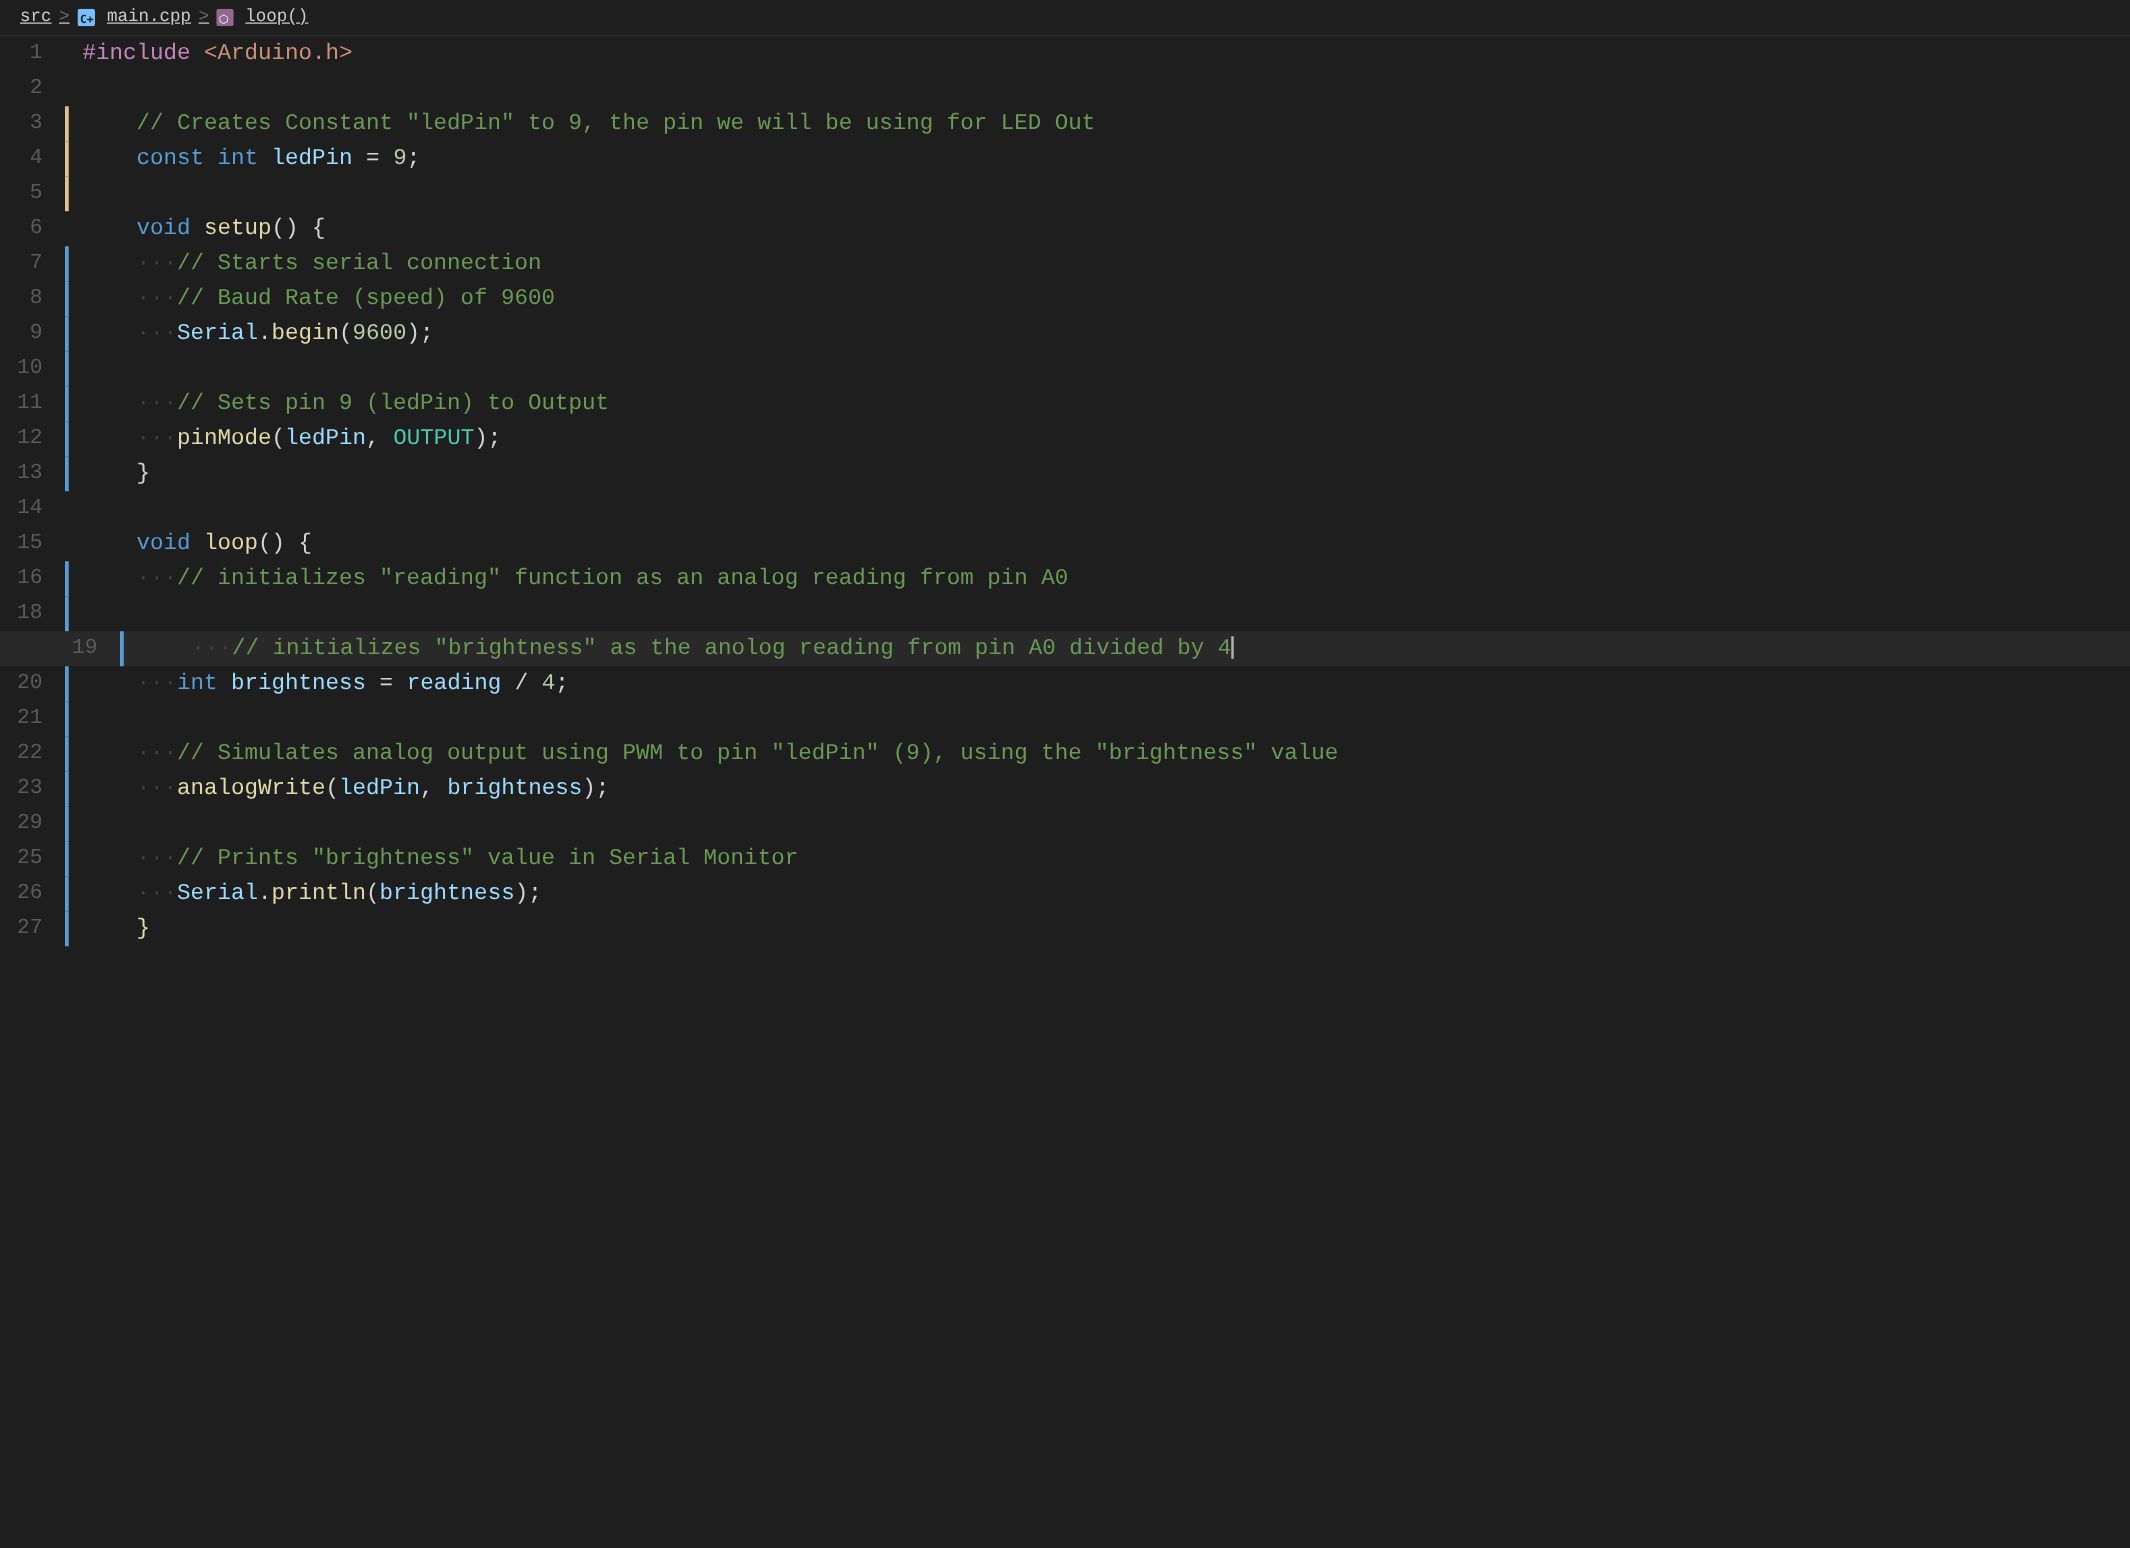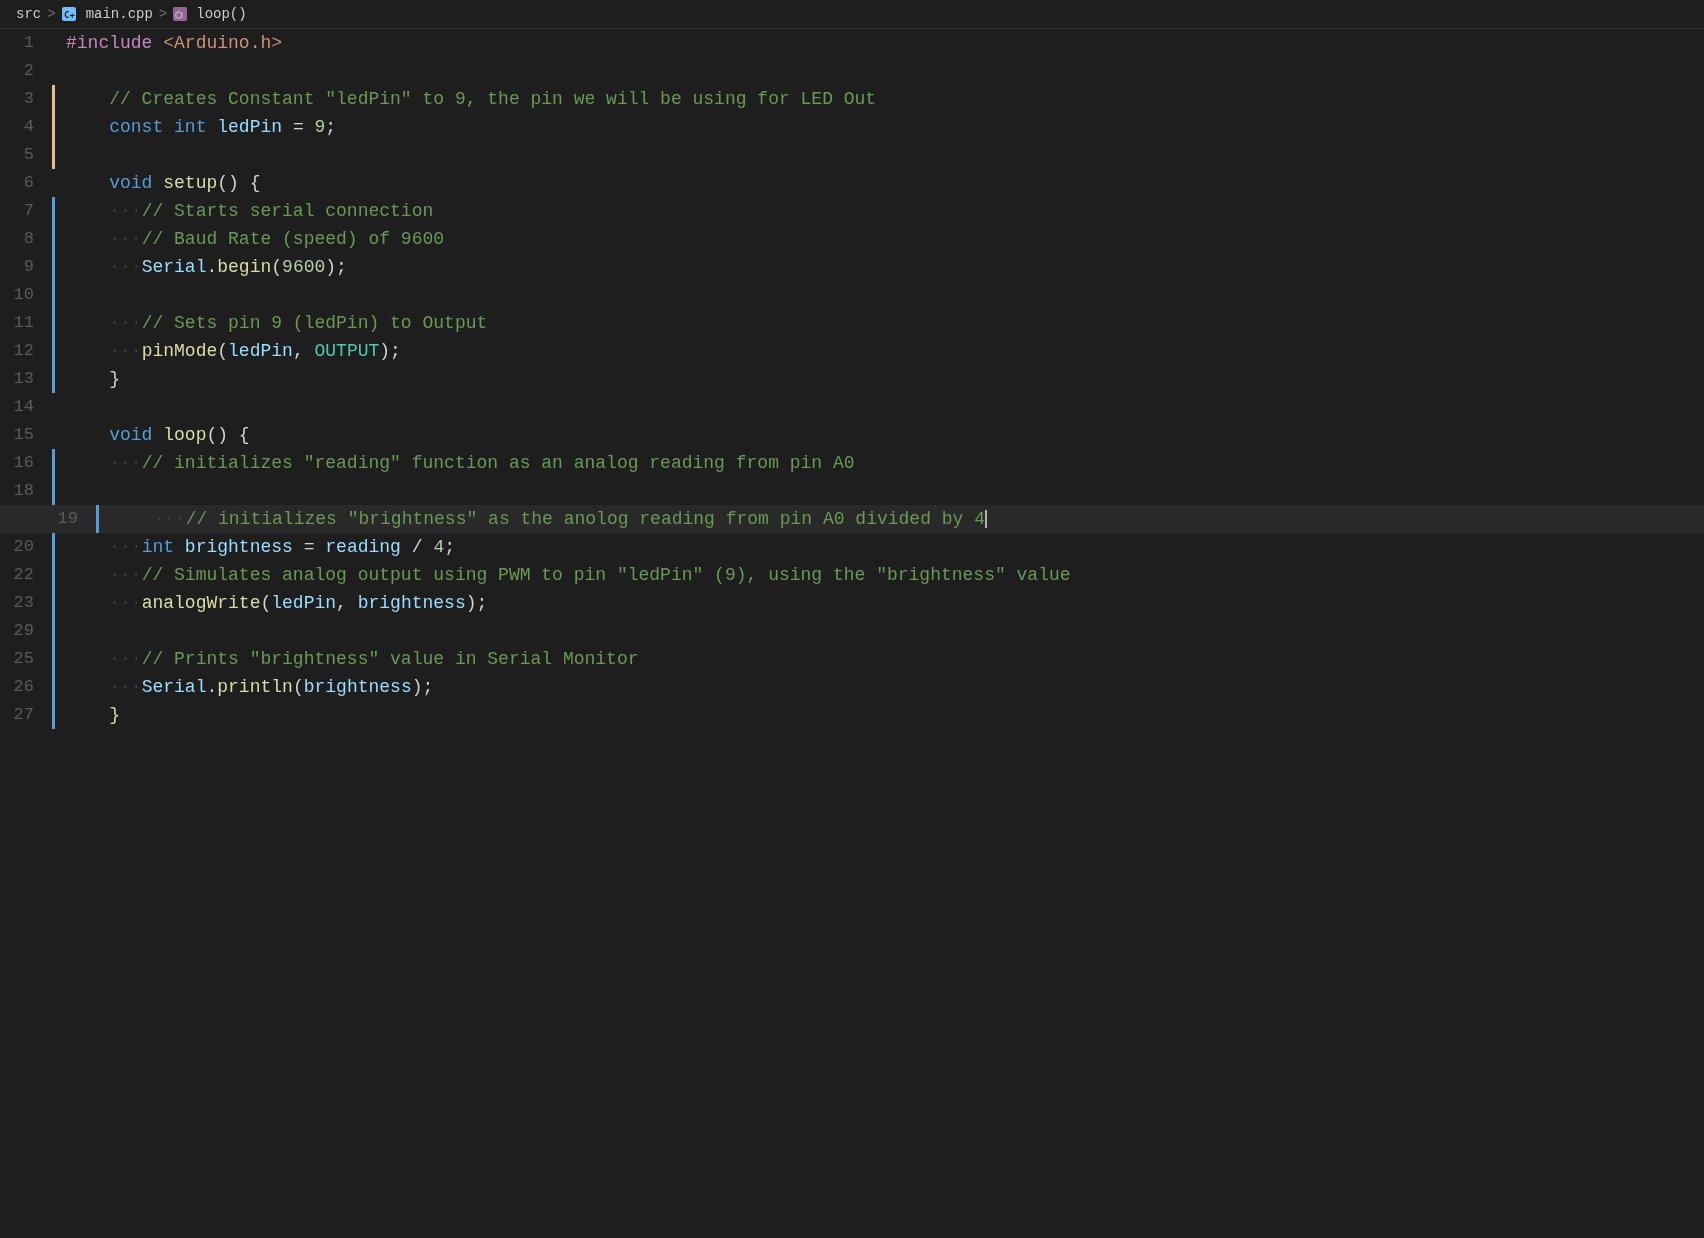--- a/index.html
+++ b/index.html
@@ -14,20 +14,21 @@
 
     .breadcrumb {
       display: flex;
       align-items: center;
       padding: 6px 16px;
       background-color: #1e1e1e;
       color: #cccccc;
       font-size: 14px;
       gap: 6px;
       border-bottom: 1px solid #2d2d2d;
+      text-decoration: underline;
     }
 
     .breadcrumb-sep {
       color: #6d6d6d;
     }
 
     .breadcrumb-icon {
       display: inline-flex;
       align-items: center;
     }
@@ -261,20 +262,25 @@
     <div class="line-gutter blue-bar"></div>
     <div class="line-content">    <span style="color:#404040">···</span><span class="comment">// initializes "brightness" as the anolog reading from pin A0 divided by 4</span><span class="cursor"></span></div>
   </div>
 
   <div class="code-line">
     <div class="line-number">20</div>
     <div class="line-gutter blue-bar"></div>
     <div class="line-content">    <span style="color:#404040">···</span><span class="kw-int">int</span> <span class="identifier">brightness</span> <span class="operator">=</span> <span class="identifier">reading</span> <span class="operator">/</span> <span class="number">4</span><span class="punctuation">;</span></div>
   </div>
 
+  <div class="code-line">
+    <div class="line-number">21</div>
+    <div class="line-gutter blue-bar"></div>
+    <div class="line-content"></div>
+  </div>
 
   <div class="code-line">
     <div class="line-number">22</div>
     <div class="line-gutter blue-bar"></div>
     <div class="line-content">    <span style="color:#404040">···</span><span class="comment">// Simulates analog output using PWM to pin "ledPin" (9), using the "brightness" value</span></div>
   </div>
 
   <div class="code-line">
     <div class="line-number">23</div>
     <div class="line-gutter blue-bar"></div>

